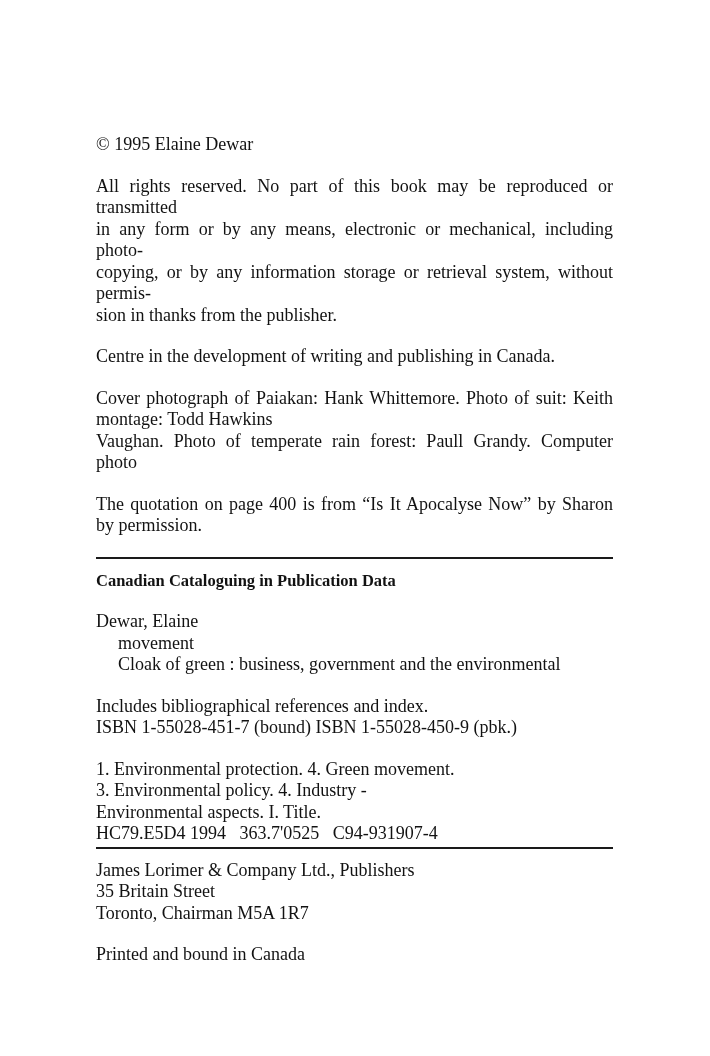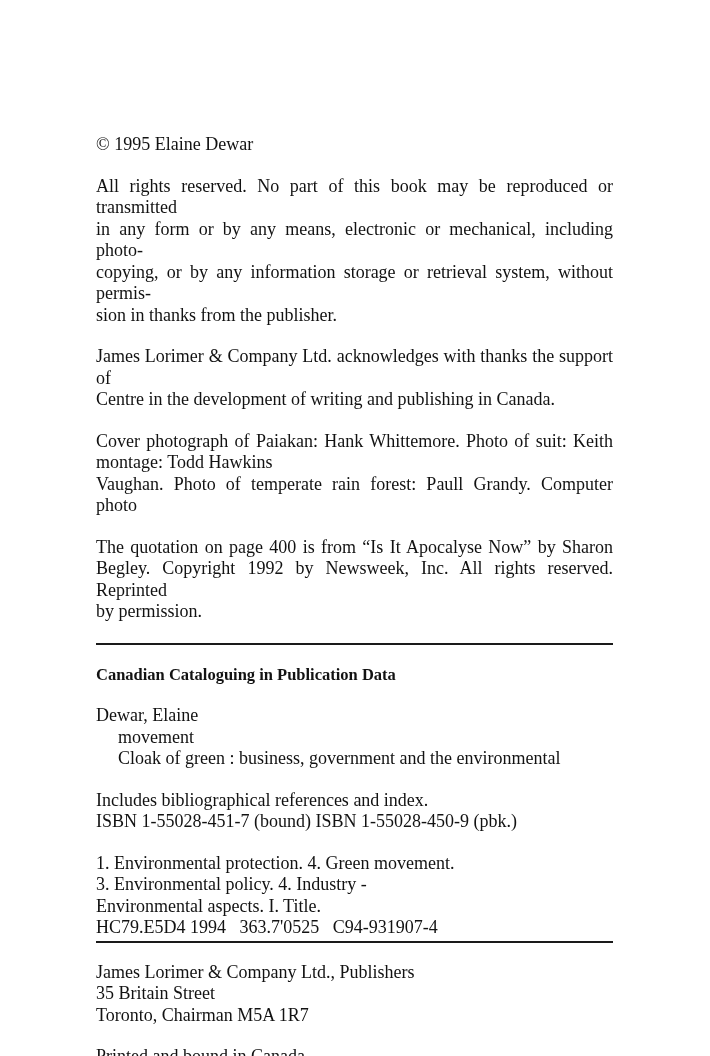--- a/index.html
+++ b/index.html
@@ -28,54 +28,52 @@
     line-height: 21.5px;
     margin: 9px 0 20px 0;
   }
   .rule {
     border: none;
     border-top: 2px solid #1a1a1a;
     height: 0;
     margin: 0;
   }
   .tight { margin-bottom: 2px; }
-  .after-rule { margin-top: 19px; }
+  .after-rule { margin-top: 11px; }
   .callnum { white-space: pre-wrap; }
   .it { font-style: italic; }
 </style>
 </head>
 <body>
 
 <div class="page">
 
   <div class="para">
     <div class="line">© 1995 Elaine Dewar</div>
   </div>
 
   <div class="para">
     <div class="line j">All rights reserved. No part of this book may be reproduced or transmitted</div>
     <div class="line j">in any form or by any means, electronic or mechanical, including photo-</div>
     <div class="line j">copying, or by any information storage or retrieval system, without permis-</div>
     <div class="line">sion in thanks from the publisher.</div>
   </div>
 
   <div class="para">
-    <div class="line j">James Lorimer &amp; Company Ltd. acknowledges with thanks the support of</div>
     <div class="line">Centre in the development of writing and publishing in Canada.</div>
   </div>
 
   <div class="para">
     <div class="line j">Cover photograph of Paiakan: Hank Whittemore. Photo of suit: Keith</div>
     <div class="line">montage: Todd Hawkins</div>
     <div class="line j">Vaughan. Photo of temperate rain forest: Paull Grandy. Computer photo</div>
   </div>
 
   <div class="para">
     <div class="line j">The quotation on page 400 is from “Is It Apocalyse Now” by Sharon</div>
-    <div class="line j">Begley. Copyright 1992 by Newsweek, Inc. All rights reserved. Reprinted</div>
     <div class="line">by permission.</div>
   </div>
 
 
   <hr class="rule">
 
   <div class="heading after-rule">Canadian Cataloguing in Publication Data</div>
 
   <div class="para">
     <div class="line">Dewar, Elaine</div>

